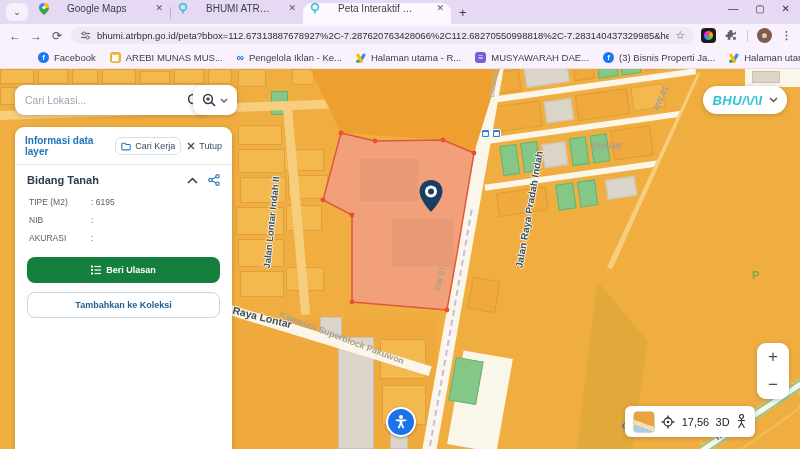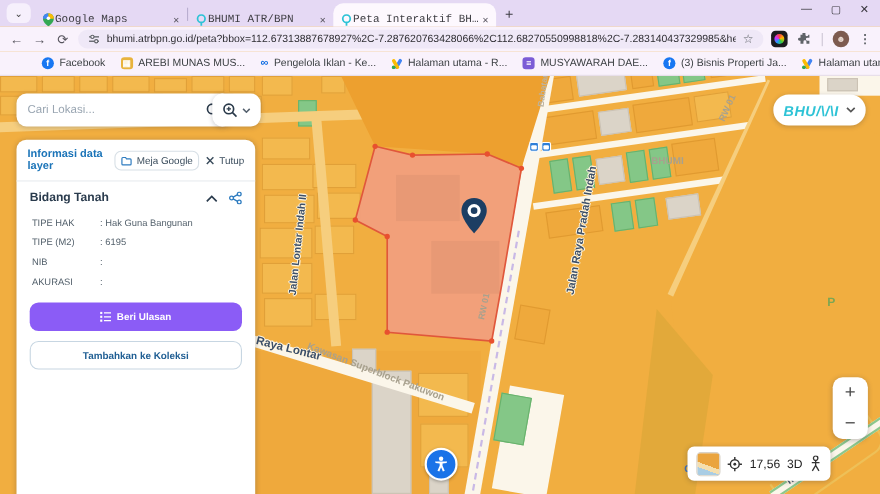--- a/index.html
+++ b/index.html
@@ -2,21 +2,21 @@
 <html><head>
 <meta charset="utf-8">
 <style>
   * { margin:0; padding:0; box-sizing:border-box; }
   html,body { width:800px; height:449px; overflow:hidden; font-family:"Liberation Sans", sans-serif; background:#F1AE40; }
 
   
   .chrome { position:absolute; left:0; top:0; width:800px; height:69px; z-index:50; }
   .tabstrip { position:relative; height:24px; background:#E5D9F4; display:flex; align-items:flex-end; padding-left:6px; }
   .tabsearch { width:22px; height:18px; background:#F6F0FC; border-radius:6px; margin:0 4px 3px 0; display:flex;align-items:center;justify-content:center; font-size:9px; color:#444; }
-  .tab { height:21px; display:flex; align-items:flex-end; gap:1px; padding:0 7px; font-size:10px; color:#3d3c42; white-space:nowrap; overflow:hidden;font-family:Liberation Mono, monospace; }
+  .tab { height:21px; display:flex; align-items:flex-start; gap:18px; padding:0 7px; font-size:10px; color:#3d3c42; white-space:nowrap; overflow:hidden; }
   .tab .title { overflow:hidden; text-overflow:ellipsis; flex:1; }
   .tab .x { font-size:9px; color:#5a5762; flex:0 0 auto; }
   .tab.active { background:#FDF8FE; border-radius:9px 9px 0 0; }
   .tabsep { width:1px; height:12px; background:#b9aed0; margin-bottom:5px; }
   .newtab { font-size:13px; color:#3d3c42; margin:0 0 4px 8px; }
   .winctl { position:absolute; right:10px; top:3px; display:flex; gap:17px; font-size:10px; color:#35333a; }
   .toolbar { height:23px; background:#F9F2FC; display:flex; align-items:center; padding:0 8px; gap:7px; }
   .navic { font-size:12px; color:#55535c; width:14px; text-align:center; }
   .urlpill { flex:1; height:17px; background:#EFE8F7; border-radius:9px; display:flex; align-items:center; padding:0 9px; gap:6px; min-width:0; }
   .urltext { font-size:9.5px; color:#2f2e33; white-space:nowrap; overflow:hidden; flex:1; }
@@ -59,21 +59,21 @@
   .mkbtn { display:flex; align-items:center; gap:4px; border:1px solid #D8E0E6; border-radius:6px; padding:3px 5px; font-size:9px; color:#3A4C5C; }
   .tutup { display:flex; align-items:center; gap:4px; font-size:9px; color:#3A4C5C; }
   .pdiv { height:1px; background:#E8ECEF; }
   .psec { display:flex; align-items:center; padding:9px 12px 7px; }
   .psec .name { font-weight:bold; font-size:11px; color:#2A3B4D; flex:1; }
   .frow { display:flex; padding:4px 14px; font-size:8.5px; color:#54616C; }
   .frow .lab { width:62px; flex:0 0 auto; }
   .btnrow { display:flex; gap:8px; padding:10px 12px 0; }
   .obtn { flex:1; height:26px; border-radius:8px; display:flex; align-items:center; justify-content:center; gap:5px; font-size:9px; font-weight:bold; }
   .obtn.white { background:#fff; border:1px solid #C7D6E2; color:#1F5E93; }
-  .obtn.orange { background:#8b5cf6; color:#fff; }
+  .obtn.orange { background:#15803d; color:#fff; }
   .kolbtn { margin:9px 12px 3px; height:26px; border:1px solid #C7D6E2; border-radius:8px; background:#fff; color:#1F5E93; font-size:9px; font-weight:bold; display:flex; align-items:center; justify-content:center; }
   .pfoot { margin-top:auto; border-top:1px solid #E8ECEF; padding:8px 12px; display:flex; align-items:center; gap:6px; font-size:9.5px; color:#3A4B5C; }
 
   .bhumi { left:703px; top:86px; width:84px; height:28px; border-radius:14px; display:flex; align-items:center; justify-content:center; gap:6px; }
   .bhumi .logo { color:#2EC3D6; font-weight:bold; font-size:13px; letter-spacing:.5px; font-style:italic; }
   .zoomctl { left:757px; top:343px; width:32px; height:56px; display:flex; flex-direction:column; align-items:center; justify-content:space-around; font-size:17px; color:#4a4a4a; }
   .maptools { left:625px; top:406px; width:130px; height:31px; border-radius:6px; display:flex; align-items:center; justify-content:space-between; padding:0 8px; font-size:11px; color:#222; }
   .thumb { width:22px; height:22px; border-radius:4px; border:1px solid #d8d2c8;
     background:linear-gradient(200deg,#EAA43E 0 55%,#F5DFAE 55% 72%,#A9CDE4 72% 100%); }
   .a11y { left:386px; top:407px; width:30px; height:30px; border-radius:50%; background:#1A73E8; border:2.5px solid #fff; box-shadow:0 1px 3px rgba(0,0,0,.3); display:flex; align-items:center; justify-content:center; }
@@ -353,21 +353,21 @@
   </svg>
 </div>
 
 <div class="ov card panel">
   <div class="phead">
     <span class="ptitle">Informasi data layer</span>
     <span class="mkbtn">
       <svg width="10" height="9" viewBox="0 0 12 10">
         <path d="M1 2 a1 1 0 0 1 1-1 h3 l1 1.5 h4 a1 1 0 0 1 1 1 V8 a1 1 0 0 1 -1 1 H2 a1 1 0 0 1 -1-1 Z" fill="none" stroke="#2E7CC0" stroke-width="1.3"></path>
       </svg>
-      <span>Meja Google</span>
+      <span>Cari Kerja</span>
     </span>
     <span class="tutup">
       <svg width="8" height="8" viewBox="0 0 8 8">
         <path d="M1 1 L7 7 M7 1 L1 7" stroke="#3A4C5C" stroke-width="1.3"></path>
       </svg>
       <span>Tutup</span>
     </span>
   </div>
   <div class="pdiv"></div>
   <div class="psec">
@@ -377,24 +377,20 @@
     </svg>
     <svg width="12" height="12" viewBox="0 0 12 12">
       <circle cx="2.5" cy="6" r="1.7" fill="none" stroke="#2E7CC0" stroke-width="1.2"></circle>
       <circle cx="9.5" cy="2.3" r="1.7" fill="none" stroke="#2E7CC0" stroke-width="1.2"></circle>
       <circle cx="9.5" cy="9.7" r="1.7" fill="none" stroke="#2E7CC0" stroke-width="1.2"></circle>
       <line x1="4" y1="5.2" x2="8" y2="3" stroke="#2E7CC0" stroke-width="1.2"></line>
       <line x1="4" y1="6.8" x2="8" y2="9" stroke="#2E7CC0" stroke-width="1.2"></line>
     </svg>
   </div>
   <div class="frow">
-      <span class="lab">TIPE HAK</span>
-      <span>: Hak Guna Bangunan</span>
-    </div>
-  <div class="frow">
       <span class="lab">TIPE (M2)</span>
       <span>: 6195</span>
     </div>
   <div class="frow">
       <span class="lab">NIB</span>
       <span>:</span>
     </div>
   <div class="frow">
       <span class="lab">AKURASI</span>
       <span>:</span>

